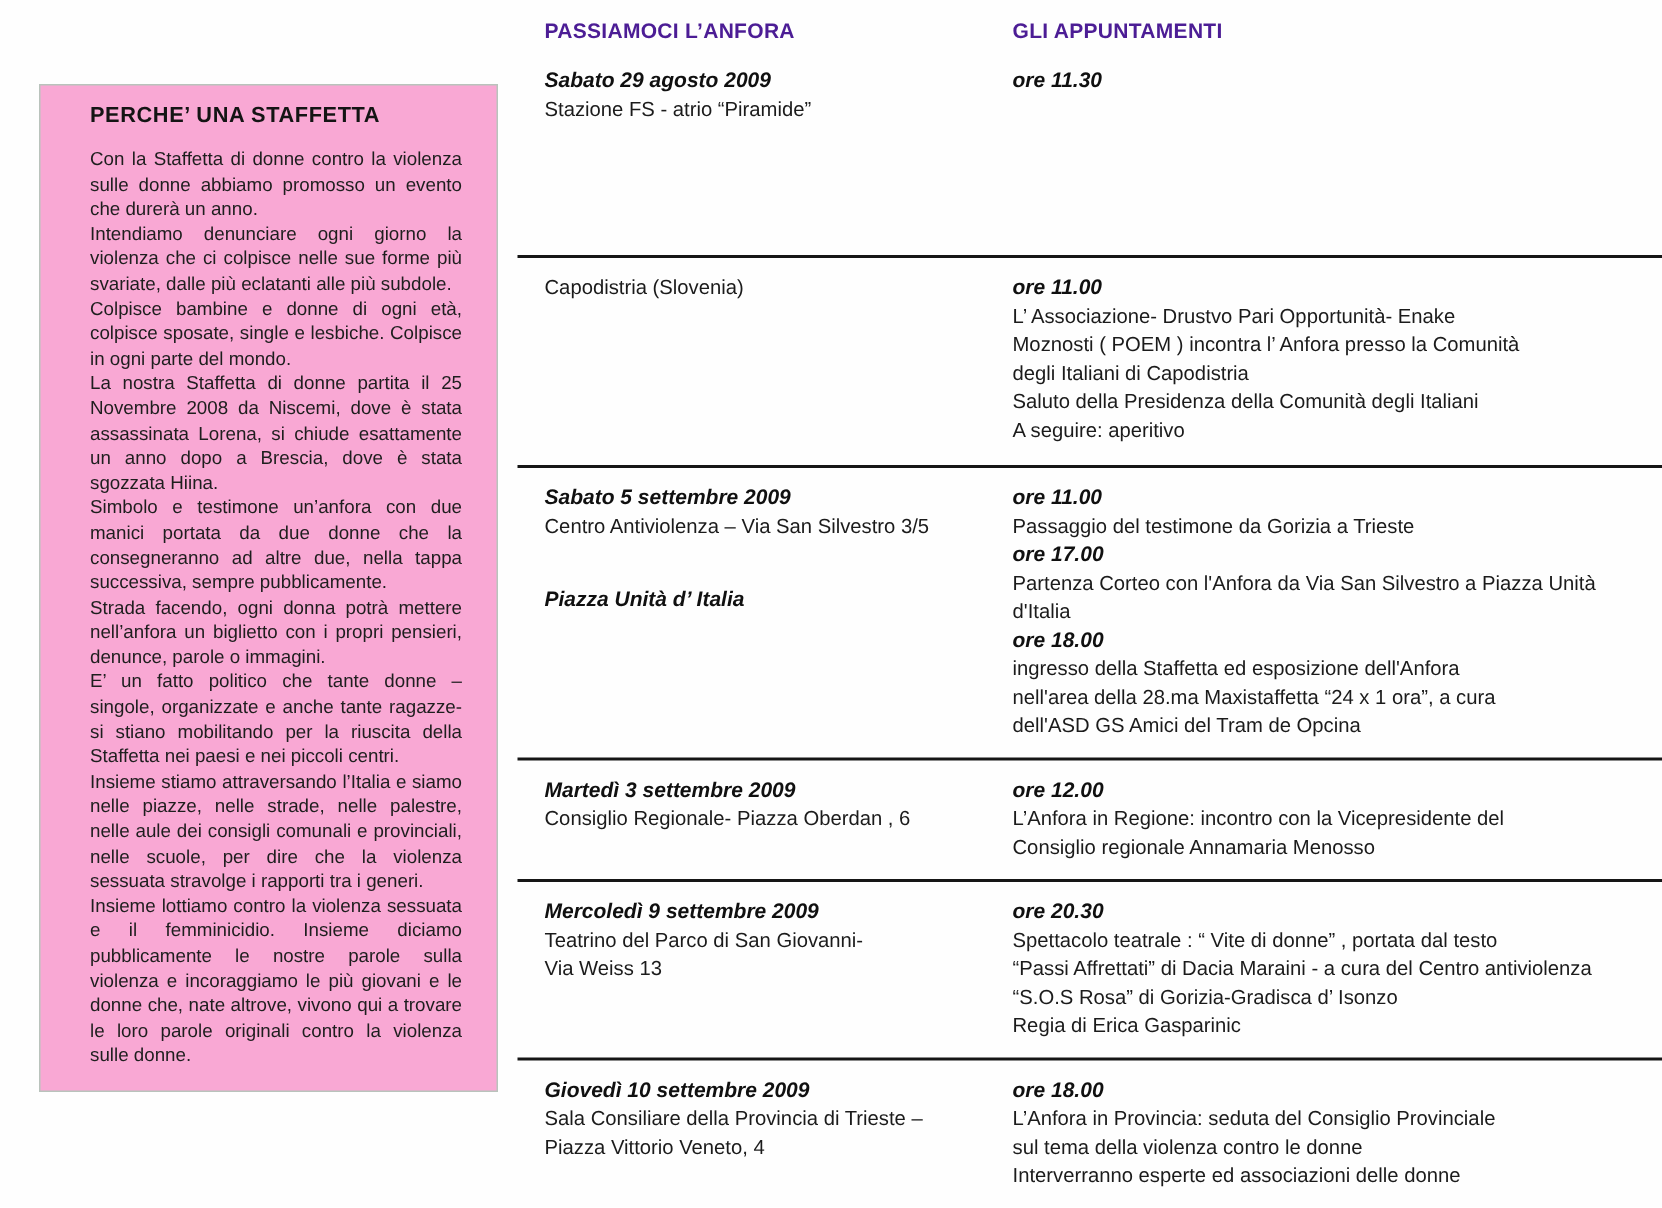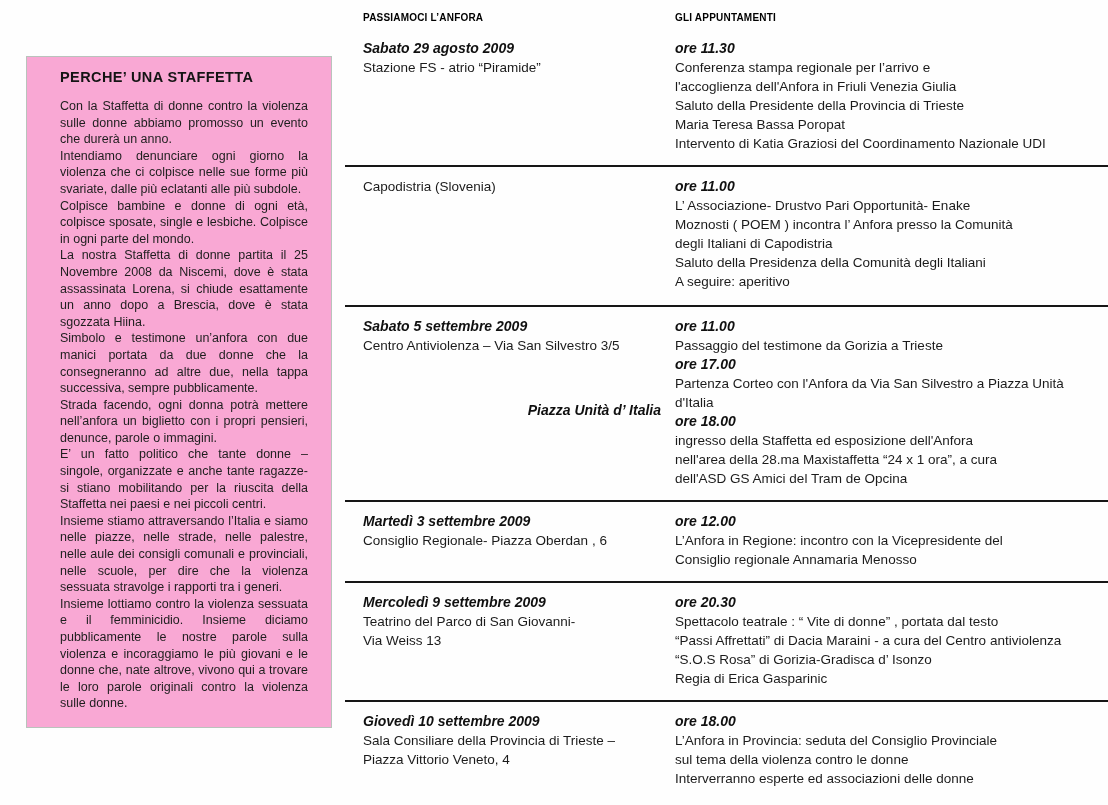--- a/index.html
+++ b/index.html
@@ -42,23 +42,23 @@
     left:345px; top:12px;
     width:763px;
   }
   .sched-headers {
     display:flex;
     padding-left:18px;
     margin-bottom:6px;
   }
   .sched-header {
     font-weight:bold;
-    font-size:10px;
+    font-size:14px;
     letter-spacing:0.2px;
-    color:#000000;
+    color:#4c1d95;
   }
   .hdr-left { width:312px; flex:0 0 312px; }
   .hdr-right { flex:1; }
 
   .event-row {
     display:flex;
     padding:10px 0 12px 18px;
     border-bottom:2px solid #161616;
   }
   .event-row.last { border-bottom:none; }
@@ -70,21 +70,21 @@
     font-style:italic;
     font-size:14px;
     line-height:19px;
     color:#101010;
   }
   .event-loc {
     font-size:13.5px;
     line-height:19px;
     white-space:pre-line;
   }
-  .extra-loc { margin-top:46px;text-align:right; }
+  .extra-loc { margin-top:30px; }
 
   .time-label {
     font-weight:bold;
     font-style:italic;
     font-size:14px;
     line-height:19px;
     color:#101010;
   }
   .item-text {
     font-size:13.5px;
@@ -123,25 +123,20 @@
       <div class="sched-header hdr-right">GLI APPUNTAMENTI</div>
     </div>
 
     <div class="event-row r1">
       <div class="col-left">
         <div class="event-date">Sabato 29 agosto 2009</div>
         <div class="event-loc">Stazione FS - atrio “Piramide”</div>
       </div>
       <div class="col-right">
         <div class="time-label">ore 11.30</div>
-        <div class="item-text">Conferenza stampa regionale per l’arrivo e
-l'accoglienza dell'Anfora in Friuli Venezia Giulia
-Saluto della Presidente della Provincia di Trieste
-Maria Teresa Bassa Poropat
-Intervento di Katia Graziosi del Coordinamento Nazionale UDI</div>
       </div>
     </div>
 
     <div class="event-row r2">
       <div class="col-left">
         <div class="event-loc">Capodistria (Slovenia)</div>
       </div>
       <div class="col-right">
         <div class="time-label">ore 11.00</div>
         <div class="item-text">L’ Associazione- Drustvo Pari Opportunità- Enake

